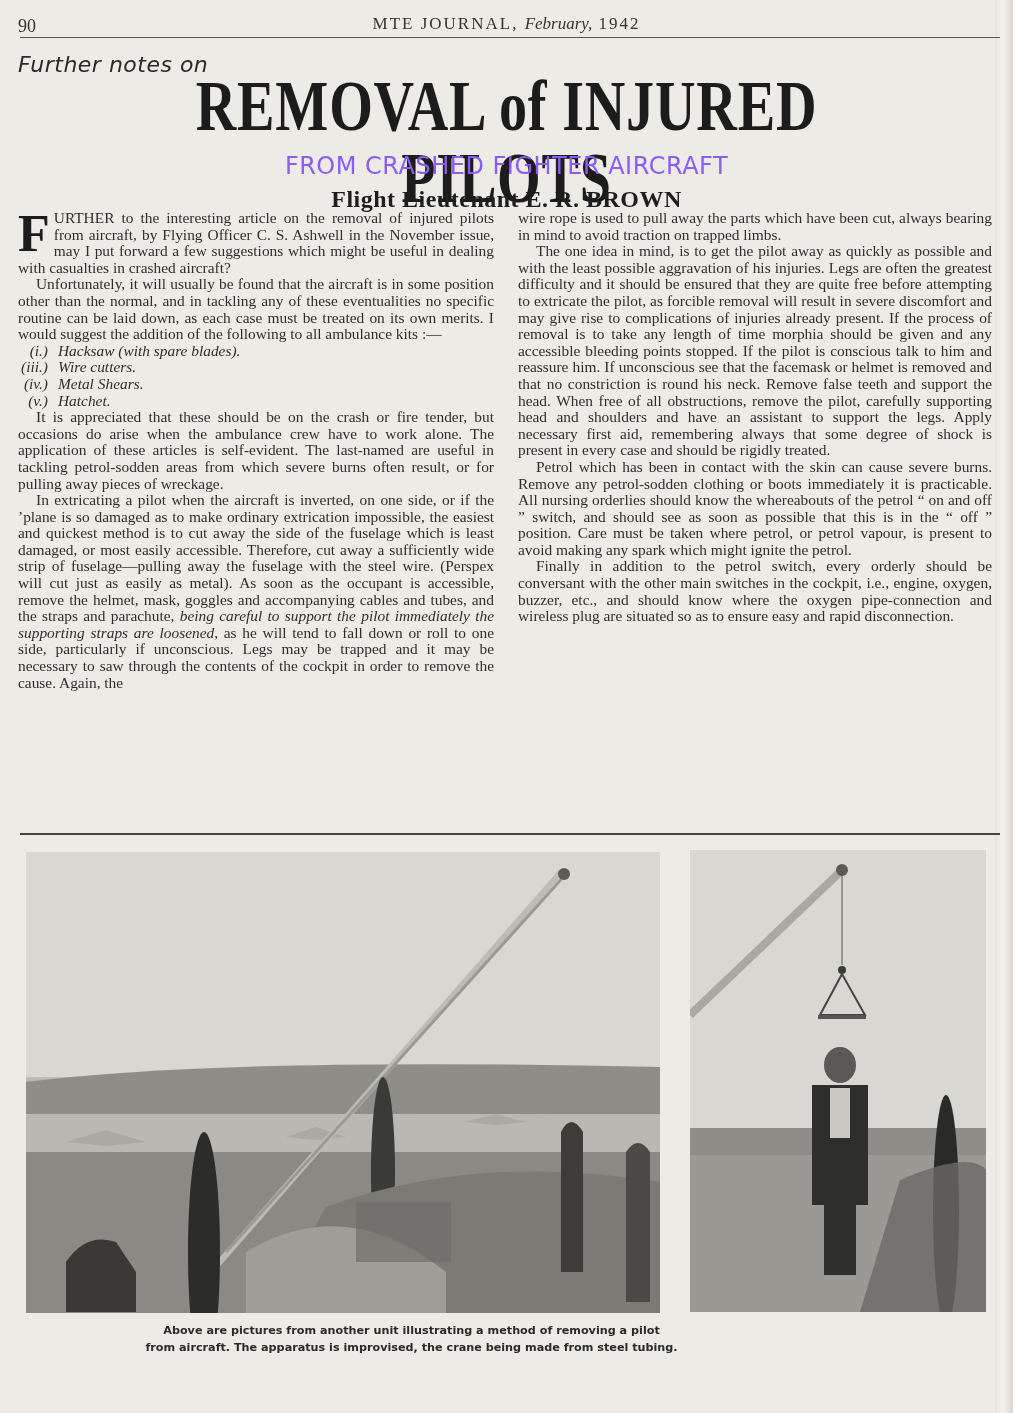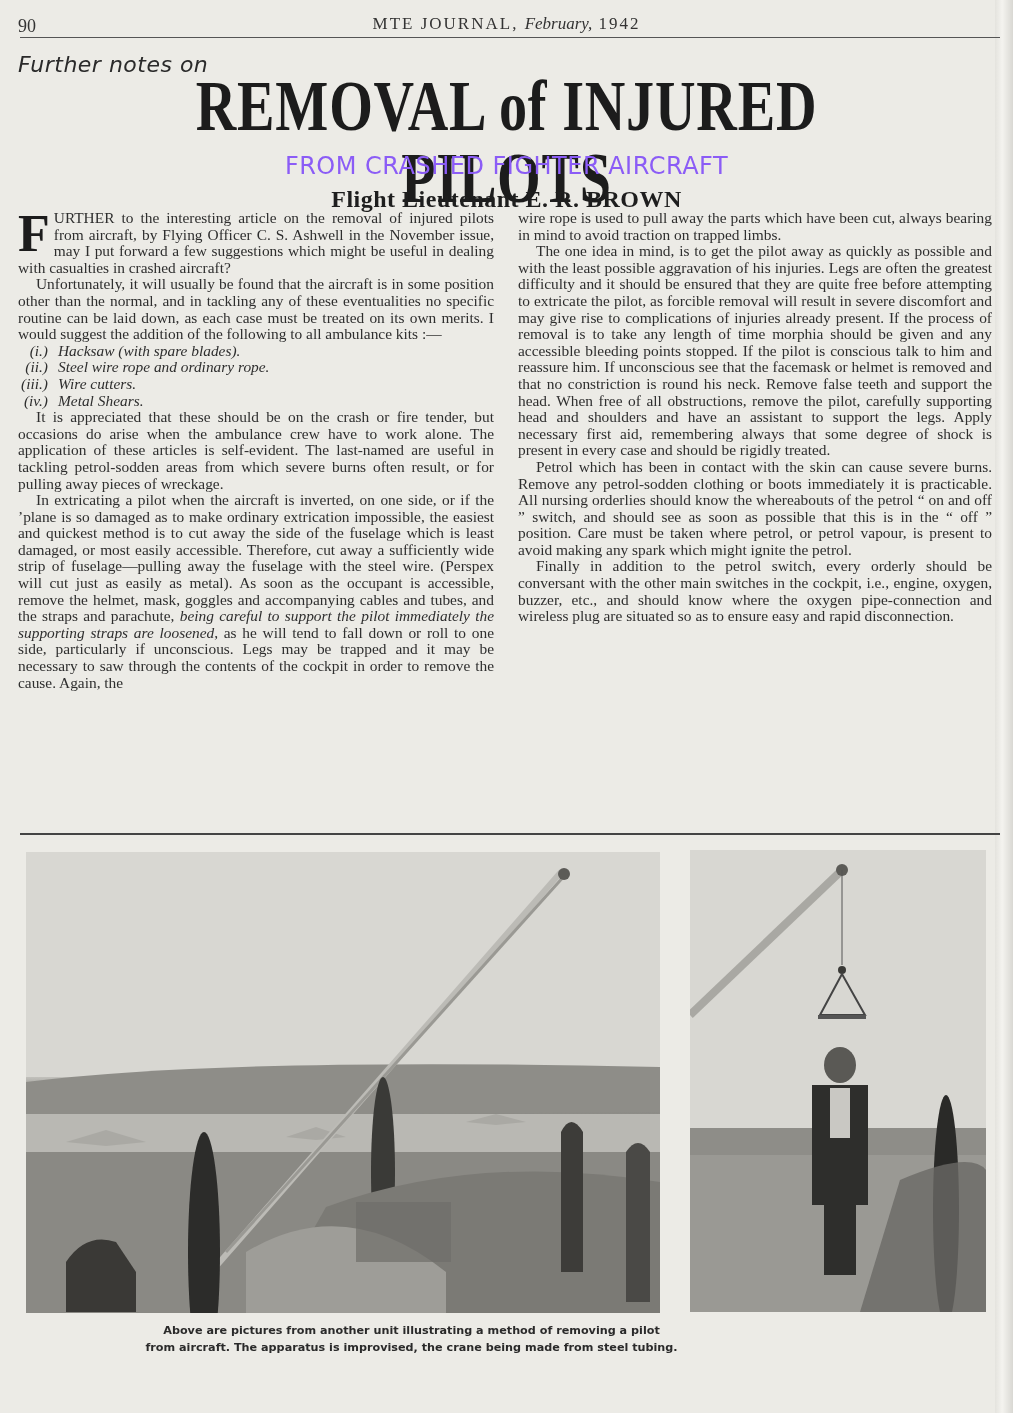--- a/index.html
+++ b/index.html
@@ -98,23 +98,23 @@
 <div class="subtitle">FROM CRASHED FIGHTER AIRCRAFT</div>
 <div class="byline">Flight Lieutenant E. R. BROWN</div>
 
 <div class="col col-left">
   <p class="first">
     <span class="dropcap">F</span><span>URTHER to the interesting article on the removal of injured pilots from aircraft, by Flying Officer C. S. Ashwell in the November issue, may I put forward a few suggestions which might be useful in dealing with casualties in crashed aircraft?</span>
   </p>
   <p>Unfortunately, it will usually be found that the aircraft is in some position other than the normal, and in tackling any of these eventualities no specific routine can be laid down, as each case must be treated on its own merits. I would suggest the addition of the following to all ambulance kits :—</p>
   <ul class="kit-list">
     <li><span class="num">(i.)</span><span>Hacksaw (with spare blades).</span></li>
-    <li><span class="num">(ii.)</span><span>Steel wire rope and ordinary rope.</span></li>
     <li><span class="num">(iii.)</span><span>Wire cutters.</span></li>
     <li><span class="num">(iv.)</span><span>Metal Shears.</span></li>
+    <li><span class="num">(v.)</span><span>Hatchet.</span></li>
   </ul>
   <p>It is appreciated that these should be on the crash or fire tender, but occasions do arise when the ambulance crew have to work alone. The application of these articles is self-evident. The last-named are useful in tackling petrol-sodden areas from which severe burns often result, or for pulling away pieces of wreckage.</p>
   <p><span>In extricating a pilot when the aircraft is inverted, on one side, or if the ’plane is so damaged as to make ordinary extrication impossible, the easiest and quickest method is to cut away the side of the fuselage which is least damaged, or most easily accessible. Therefore, cut away a sufficiently wide strip of fuselage—pulling away the fuselage with the steel wire. (Perspex will cut just as easily as metal). As soon as the occupant is accessible, remove the helmet, mask, goggles and accompanying cables and tubes, and the straps and parachute, </span><span class="em">being careful to support the pilot immediately the supporting straps are loosened</span><span>, as he will tend to fall down or roll to one side, particularly if unconscious. Legs may be trapped and it may be necessary to saw through the contents of the cockpit in order to remove the cause. Again, the</span></p>
 </div>
 
 <div class="col col-right">
   <p class="cont">wire rope is used to pull away the parts which have been cut, always bearing in mind to avoid traction on trapped limbs.</p>
   <p>The one idea in mind, is to get the pilot away as quickly as possible and with the least possible aggravation of his injuries. Legs are often the greatest difficulty and it should be ensured that they are quite free before attempting to extricate the pilot, as forcible removal will result in severe discomfort and may give rise to complications of injuries already present. If the process of removal is to take any length of time morphia should be given and any accessible bleeding points stopped. If the pilot is conscious talk to him and reassure him. If unconscious see that the facemask or helmet is removed and that no constriction is round his neck. Remove false teeth and support the head. When free of all obstructions, remove the pilot, carefully supporting head and shoulders and have an assistant to support the legs. Apply necessary first aid, remembering always that some degree of shock is present in every case and should be rigidly treated.</p>
   <p>Petrol which has been in contact with the skin can cause severe burns. Remove any petrol-sodden clothing or boots immediately it is practicable. All nursing orderlies should know the whereabouts of the petrol “ on and off ” switch, and should see as soon as possible that this is in the “ off ” position. Care must be taken where petrol, or petrol vapour, is present to avoid making any spark which might ignite the petrol.</p>
   <p>Finally in addition to the petrol switch, every orderly should be conversant with the other main switches in the cockpit, i.e., engine, oxygen, buzzer, etc., and should know where the oxygen pipe-connection and wireless plug are situated so as to ensure easy and rapid disconnection.</p>

